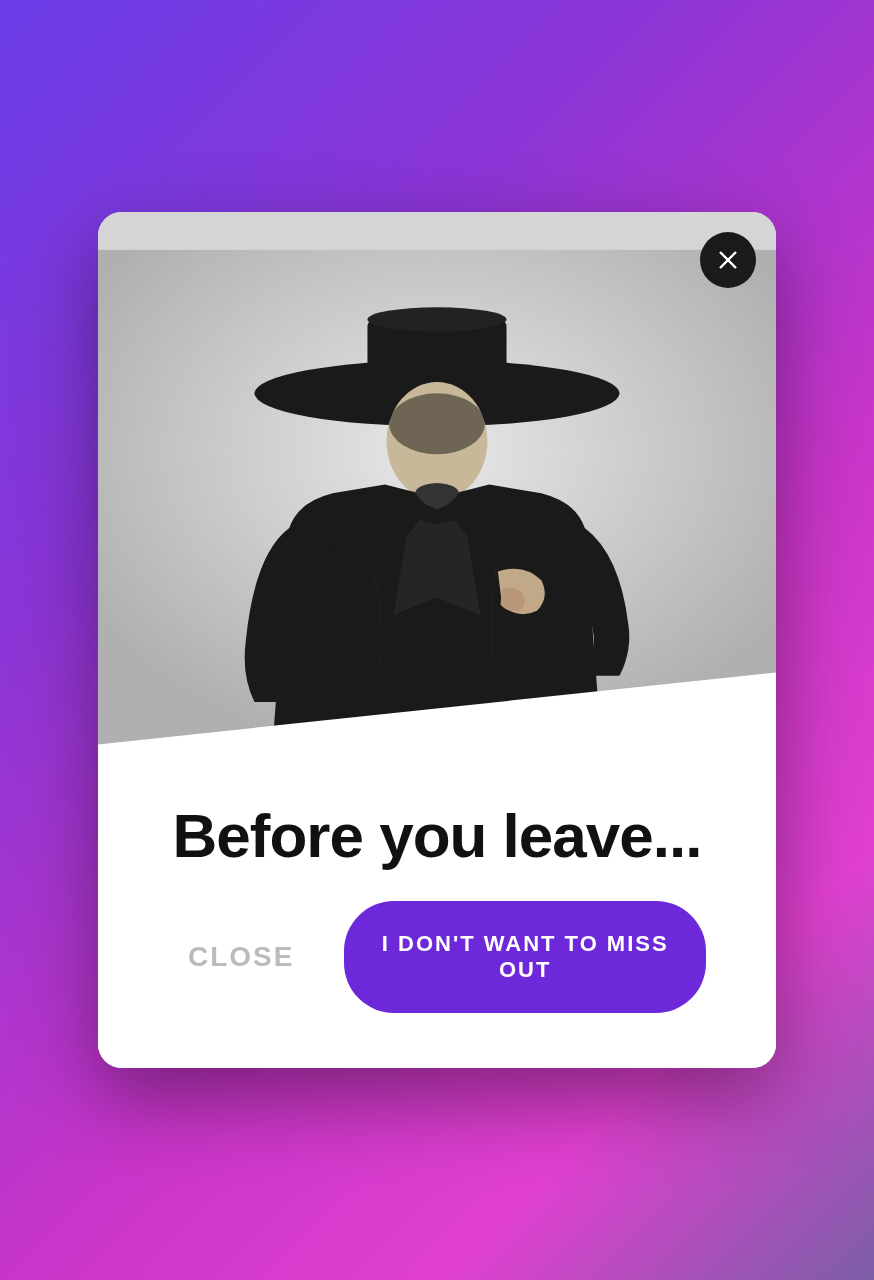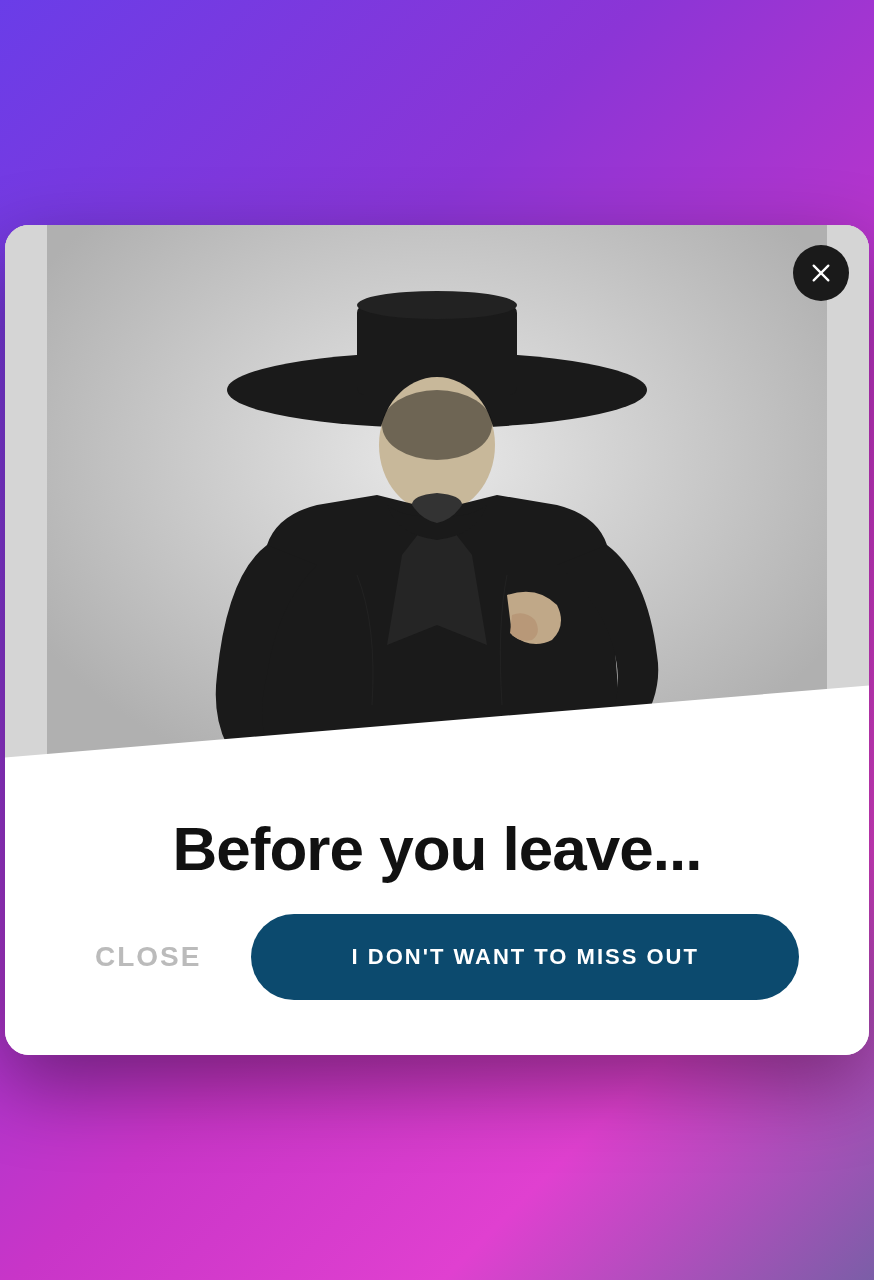--- a/index.html
+++ b/index.html
@@ -12,21 +12,21 @@
       width: 874px;
       height: 1280px;
       background: linear-gradient(135deg, #6a3de8 0%, #8b35d6 30%, #c835c8 60%, #e040d0 80%, #7b5ea7 100%);
       display: flex;
       align-items: center;
       justify-content: center;
       font-family: -apple-system, BlinkMacSystemFont, 'Segoe UI', sans-serif;
     }
 
     .modal-container {
-      width: 864px;
+      width: 678px;
       background: white;
       border-radius: 24px;
       overflow: hidden;
       box-shadow: 0 30px 80px rgba(0,0,0,0.4);
       position: relative;
     }
 
     .image-section {
       width: 100%;
       height: 580px;
@@ -112,21 +112,21 @@
       border: none;
       cursor: pointer;
       letter-spacing: 2px;
       text-transform: uppercase;
       padding: 10px 20px;
       flex: 0 0 auto;
     }
 
     .cta-button {
       flex: 1;
-      background: #0c4a6e;
+      background: #6d28d9;
       color: white;
       border: none;
       border-radius: 50px;
       padding: 30px 20px;
       font-size: 22px;
       font-weight: 800;
       letter-spacing: 2px;
       text-transform: uppercase;
       cursor: pointer;
       text-align: center;

